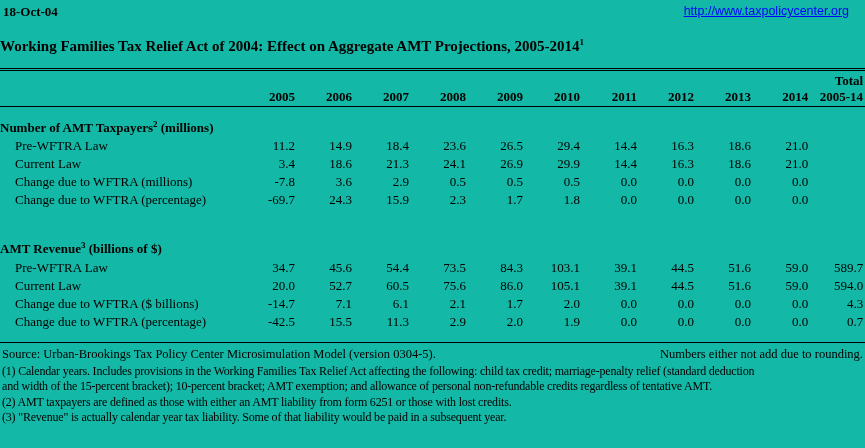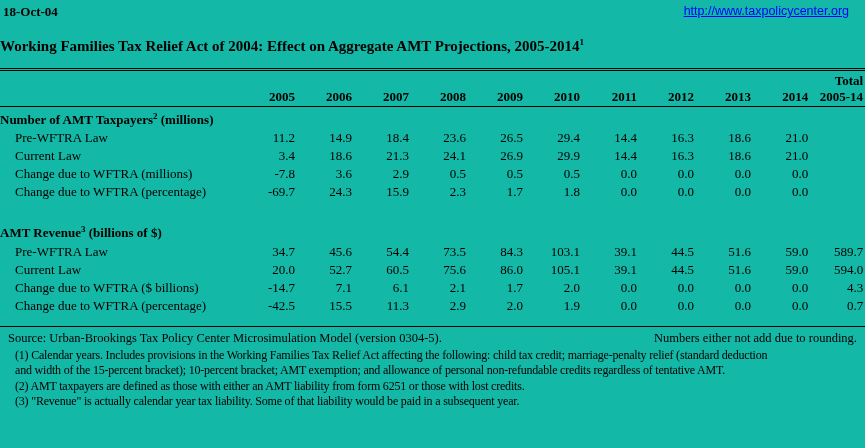--- a/index.html
+++ b/index.html
@@ -16,26 +16,26 @@
   
   table{border-collapse:collapse;table-layout:fixed;width:865px;margin-top:13px;border-top:3px double #000;border-bottom:1px solid #000;}
   col.lblcol{width:240px;} col.yr{width:57px;} col.totcol{width:55px;}
   td{padding:0 2px 0 0;vertical-align:bottom;overflow:hidden;white-space:nowrap;}
   thead td{font-weight:bold;text-align:right;}
   tr.hdr1 td{height:15px;line-height:15px;padding-top:2px;}
   tr.hdr2 td{height:18px;line-height:18px;border-bottom:1px solid #000;}
   td.num{text-align:right;line-height:18px;height:18px;}
   td.lbl{text-align:left;line-height:18px;height:18px;}
   td.indent{padding-left:15px;}
-  tr.sechead td{font-weight:bold;text-align:left;padding-top:0;line-height:18px;}
+  tr.sechead td{font-weight:bold;text-align:left;padding-top:8px;line-height:18px;}
   tr.gap td{height:19px;} tr.endgap td{height:11px;}
   
-  .srcline{display:flex;justify-content:space-between;font-size:12.5px;margin-top:4px;line-height:15px;padding:0 8px;}
+  .srcline{display:flex;justify-content:space-between;font-size:12.5px;margin-top:4px;line-height:15px;padding:0 2px;}
   .fnotes{font-size:12px;letter-spacing:-0.2px;line-height:15.6px;padding-left:2px;margin-top:2px;}
-  .fnotes div{white-space:nowrap;margin-left:13px;}
+  .fnotes div{white-space:nowrap;}
 </style>
 </head>
 <body>
 
 <div class="page">
 
   <div class="topbar">
     <span class="date">18-Oct-04</span>
     <a class="link" href="#">http://www.taxpolicycenter.org</a>
   </div>

